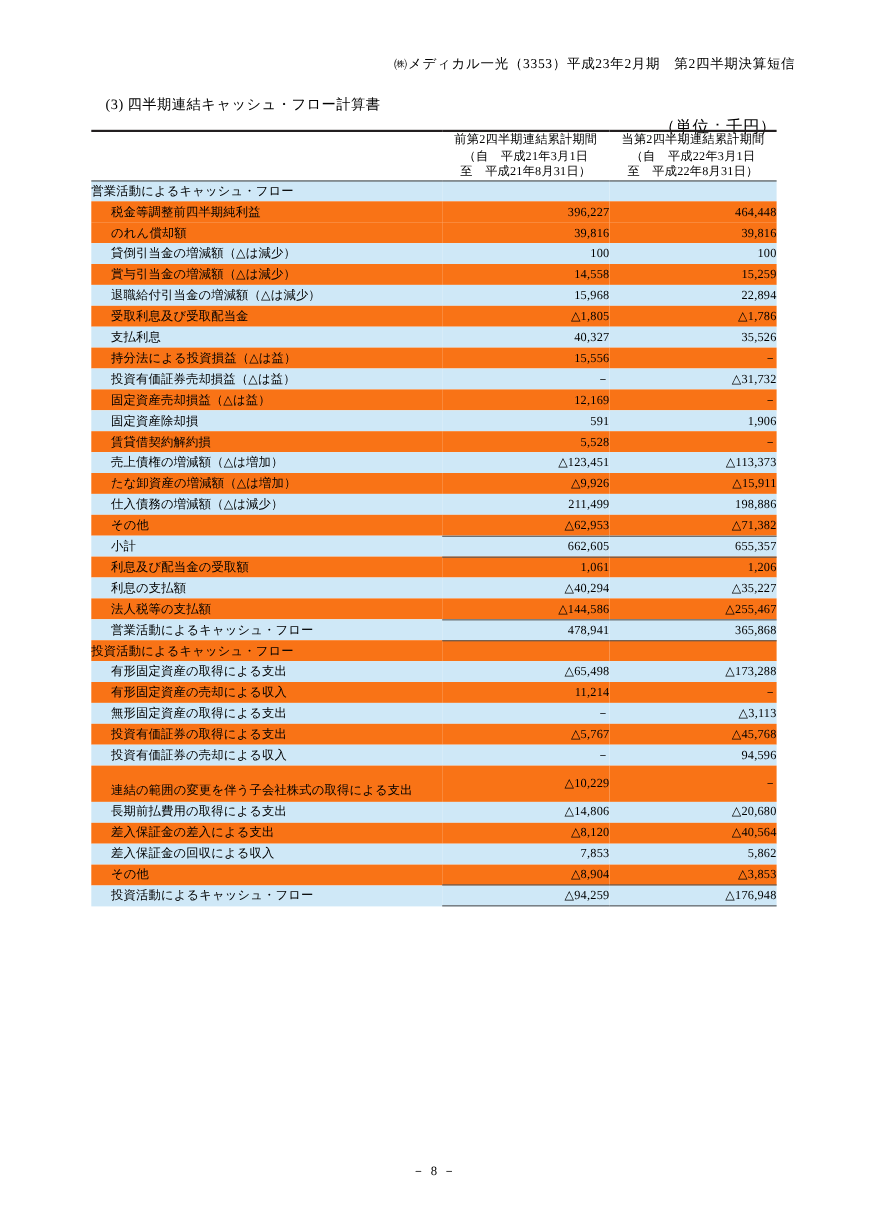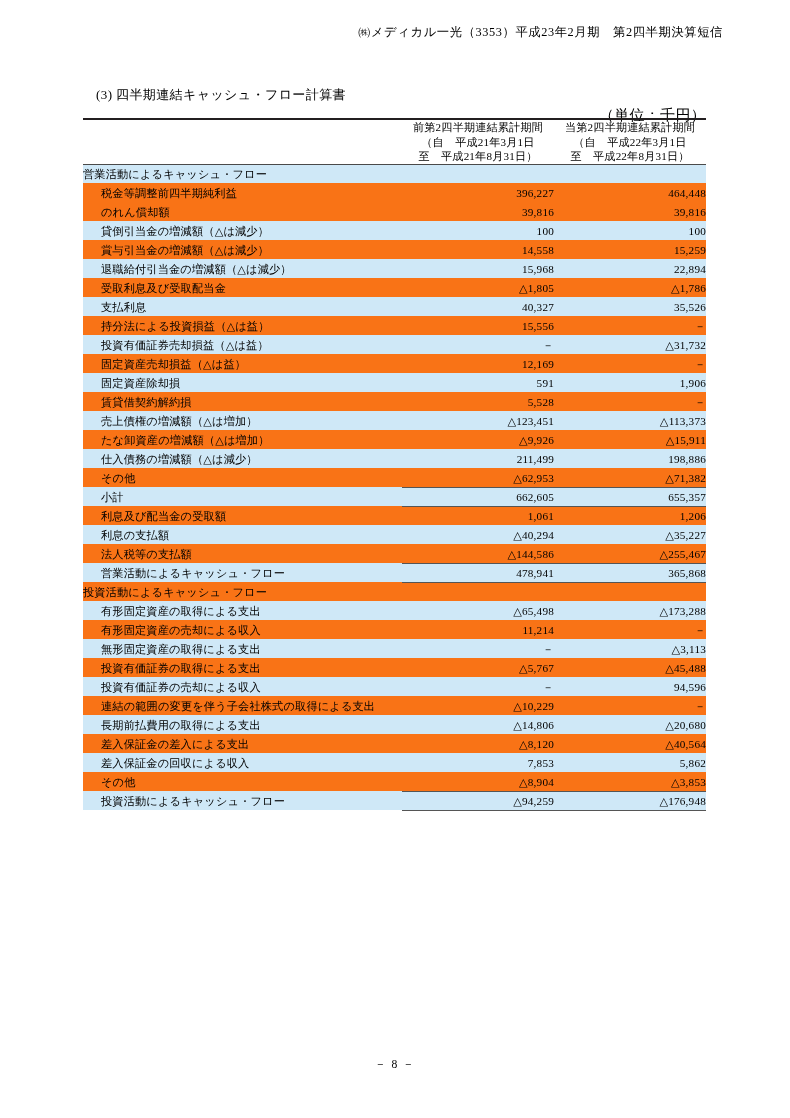--- a/index.html
+++ b/index.html
@@ -19,21 +19,21 @@
     position: absolute;
     left: 0; top: 0;
     width: 790px;
     height: 1118px;
     box-sizing: border-box;
   }
 
   
   .doc-header {
     position: absolute;
-    top: 24px;
+    top: 50px;
     right: 67px;
     font-size: 12.3px;
     letter-spacing: 0.6px;
     white-space: nowrap;
   }
 
   
   .section-title {
     position: absolute;
     top: 86px;
@@ -100,21 +100,21 @@
     line-height: 1.28;
   }
   td.label {
     padding-left: 5px;
     letter-spacing: 0.15px;
     white-space: nowrap;
   }
   td.label.indent { padding-left: 18px; }
   td.label.wrap {
     white-space: normal;
-    padding-top: 2px;
+    padding-top: 16px;
     padding-bottom: 2px;
     padding-right: 6px;
   }
   td.num {
     text-align: right;
     padding-right: 9px;
     letter-spacing: 0.2px;
     white-space: nowrap;
     font-variant-numeric: lining-nums;
   }
@@ -301,21 +301,21 @@
           <td class="num">－</td>
         </tr>
         <tr class="shade">
           <td class="label indent">無形固定資産の取得による支出</td>
           <td class="num">－</td>
           <td class="num">△3,113</td>
         </tr>
         <tr class="plain">
           <td class="label indent">投資有価証券の取得による支出</td>
           <td class="num">△5,767</td>
-          <td class="num">△45,488</td>
+          <td class="num">△45,768</td>
         </tr>
         <tr class="shade">
           <td class="label indent">投資有価証券の売却による収入</td>
           <td class="num">－</td>
           <td class="num">94,596</td>
         </tr>
         <tr class="plain">
           <td class="label indent wrap">連結の範囲の変更を伴う子会社株式の取得による支出</td>
           <td class="num">△10,229</td>
           <td class="num">－</td>

